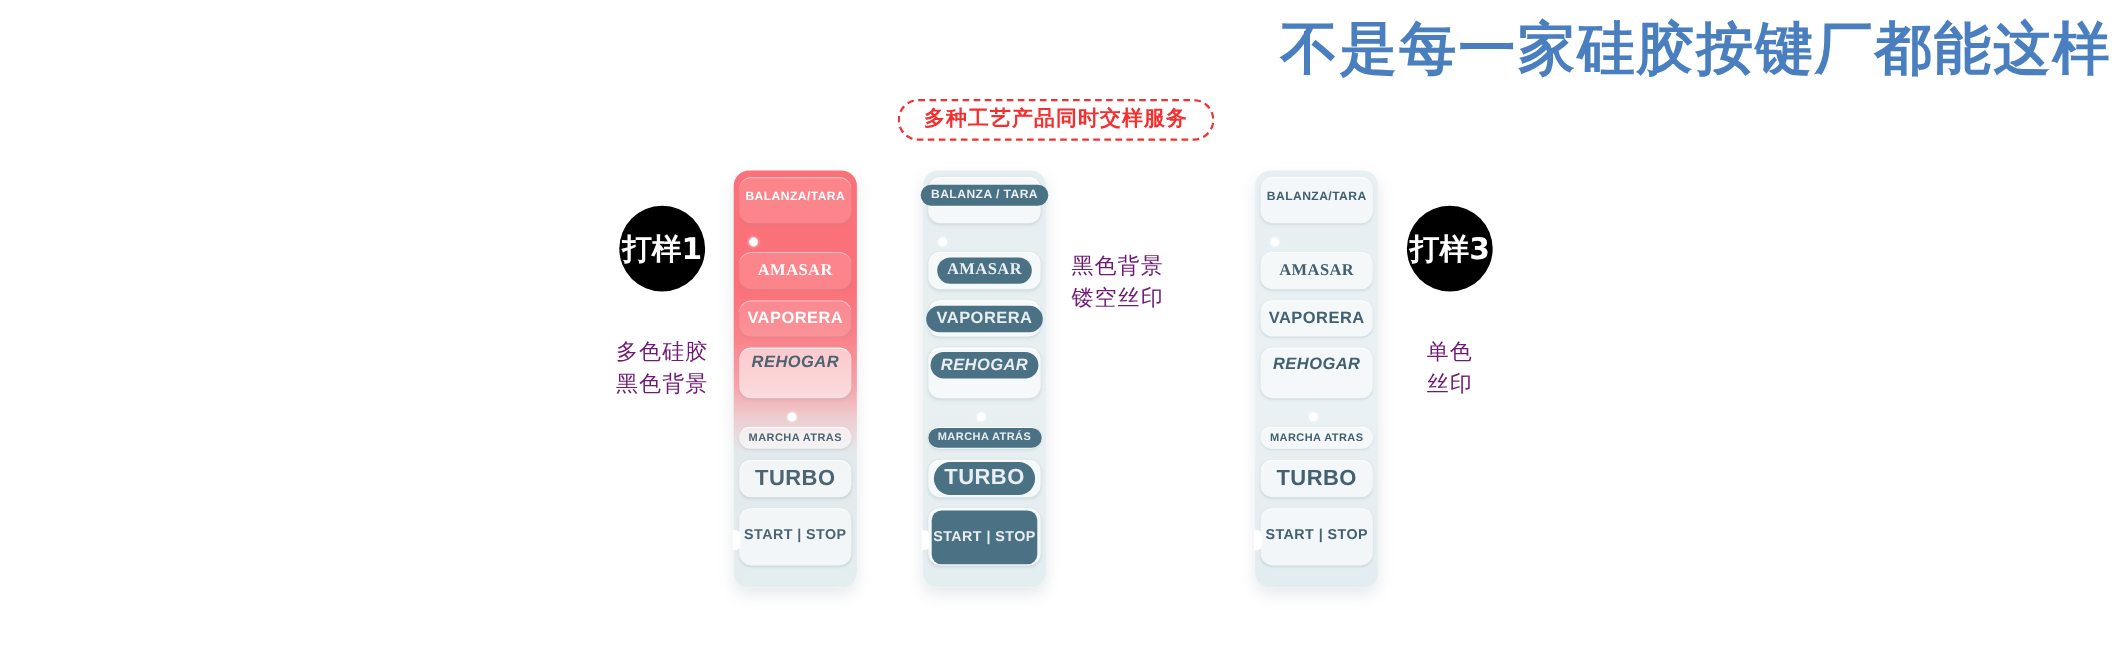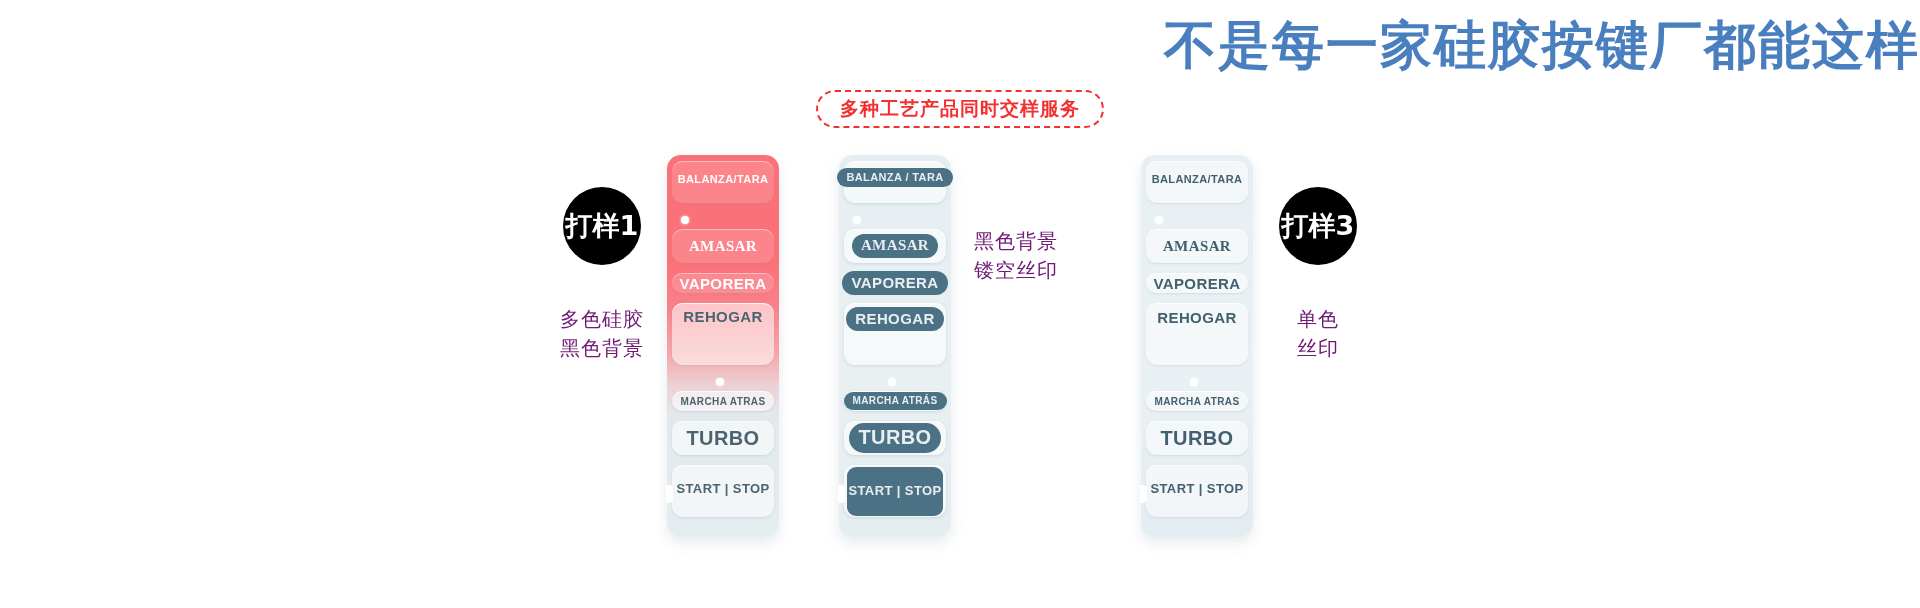--- a/index.html
+++ b/index.html
@@ -207,23 +207,23 @@
     box-shadow: inset 0 1px 0 rgba(255,255,255,0.85),
                 0 1px 2px rgba(150,168,180,0.28);
   }
   .pad3 .key-text { color: #42606f; }
 
   
   .k-balanza .shell { height: 42px; align-items: flex-start; padding-top: 12px; }
   .k-balanza .key-text { font-size: 11px; }
   .k-amasar .shell { height: 34px; }
   .k-amasar .key-text { font-size: 15px; font-family: Liberation Serif, serif; }
-  .k-vaporera .shell { height: 20px; }
+  .k-vaporera .shell { height: 33px; }
   .k-vaporera .key-text { font-size: 15px; }
-  .k-rehogar .shell { height: 62px; align-items: flex-start; padding-top: 5px;}
+  .k-rehogar .shell { height: 46px; align-items: flex-start; padding-top: 5px; font-style: italic;}
   .k-rehogar .key-text { font-size: 15px; }
   .k-marcha .shell { height: 20px; }
   .k-marcha .key-text { font-size: 10px; }
   .k-turbo .shell { height: 34px; }
   .k-turbo .key-text { font-size: 20px; }
   .k-start .shell { height: 52px; align-items: flex-start; padding-top: 16px; }
   .k-start .key-text { font-size: 13px; }
 
   .pad2 .k-balanza .shell { align-items: flex-start; padding-top: 7px; }
   .pad2 .k-rehogar .shell { align-items: flex-start; padding-top: 4px; }

